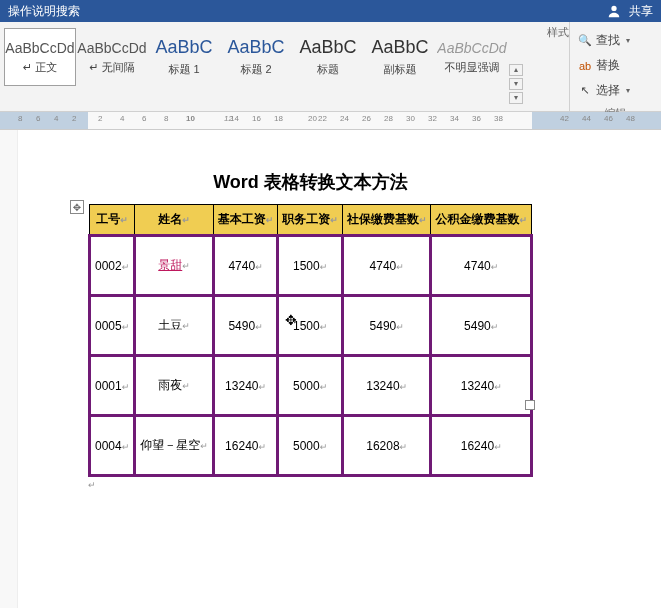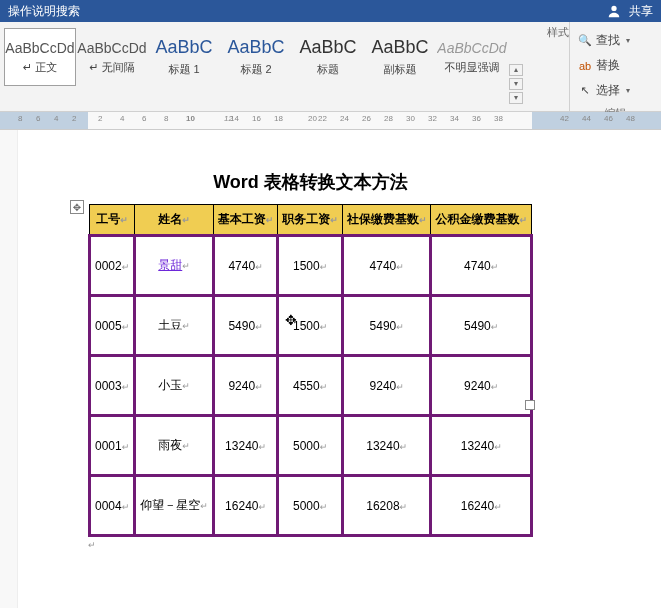--- a/index.html
+++ b/index.html
@@ -33,21 +33,21 @@
   
   .doc-area { position: relative; background: #fff; height: 478px; padding-top: 10px; }
   .vruler { position: absolute; left: 0; top: 0; bottom: 0; width: 18px; background: #f8f8f8; border-right: 1px solid #eee; }
   .page { margin-left: 88px; width: 445px; }
   
   .doc-title { text-align: center; font-size: 18px; font-weight: bold; margin: 30px 0 10px 0; color: #000; }
   
   .word-table { border-collapse: collapse; width: 100%; font-size: 12px; }
   .word-table th { background: #f0cd52; border: 1.5px solid #000; padding: 6px 4px; text-align: center; font-weight: bold; font-size: 12px; }
   .word-table td { border: 3px solid #701a75; padding: 20px 4px; text-align: center; background: #fff; }
-  .word-table td a { color: #6d28d9; text-decoration: underline; }
+  .word-table td a { color: #be185d; text-decoration: underline; }
   .pmark { color: #999; font-size: 9px; }
   
   .move-cursor { position: absolute; font-size: 14px; color: #000; pointer-events: none; }
   .table-handle { position: absolute; width: 14px; height: 14px; border: 1px solid #888; background: #fff; font-size: 10px; display: flex; align-items: center; justify-content: center; color: #666; }
   .resize-handle { position: absolute; width: 10px; height: 10px; border: 1px solid #888; background: #fff; }
   
   .share-icon-svg { width: 14px; height: 14px; }
   .dropdown-arrow { font-size: 8px; color: #666; margin-left: 2px; }
 </style>
 </head>
@@ -184,28 +184,20 @@
           </tr>
           <tr>
             <td>0005<span class="pmark">↵</span></td>
             <td>土豆<span class="pmark">↵</span></td>
             <td>5490<span class="pmark">↵</span></td>
             <td>1500<span class="pmark">↵</span></td>
             <td>5490<span class="pmark">↵</span></td>
             <td>5490<span class="pmark">↵</span></td>
           </tr>
           <tr>
-            <td>0003<span class="pmark">↵</span></td>
-            <td>小玉<span class="pmark">↵</span></td>
-            <td>9240<span class="pmark">↵</span></td>
-            <td>4550<span class="pmark">↵</span></td>
-            <td>9240<span class="pmark">↵</span></td>
-            <td>9240<span class="pmark">↵</span></td>
-          </tr>
-          <tr>
             <td>0001<span class="pmark">↵</span></td>
             <td>雨夜<span class="pmark">↵</span></td>
             <td>13240<span class="pmark">↵</span></td>
             <td>5000<span class="pmark">↵</span></td>
             <td>13240<span class="pmark">↵</span></td>
             <td>13240<span class="pmark">↵</span></td>
           </tr>
           <tr>
             <td>0004<span class="pmark">↵</span></td>
             <td>仰望－星空<span class="pmark">↵</span></td>

